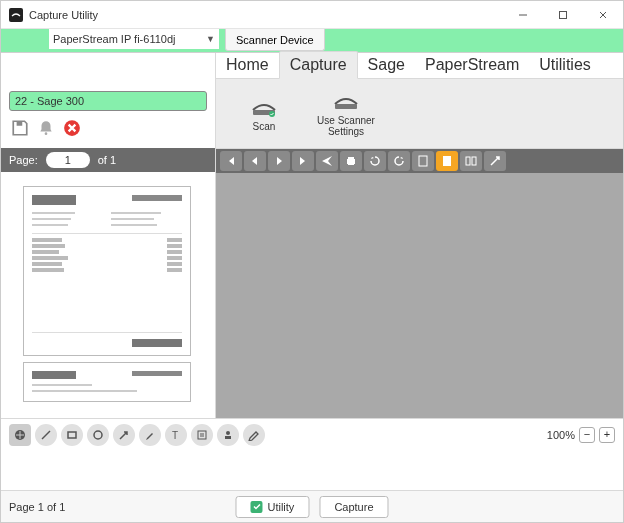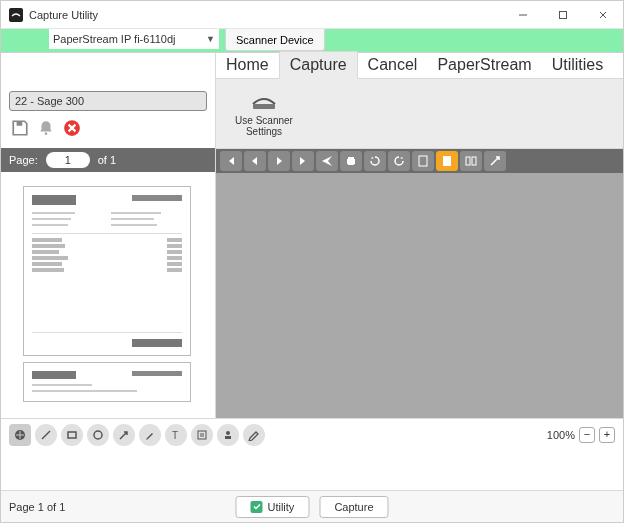--- a/index.html
+++ b/index.html
@@ -18,21 +18,21 @@
   .device-select { margin-left: 6px; height: 20px; width: 170px; border: none; background: #fff; font-size: 11px; display: flex; align-items: center; justify-content: space-between; padding: 0 4px; }
   .device-select .chev { font-size: 9px; color: #555; }
   .sel-dev-btn { margin-left: 6px; height: 22px; padding: 0 10px; border: 1px solid #d4d4d4; border-top:none; background: #f7f7f7; font-size: 11px; border-radius: 0 0 3px 3px; }
 
   
   .maincols { flex: 1; display: flex; min-height: 0; }
 
   .leftpane { width: 215px; border-right: 1px solid #d9d9d9; display: flex; flex-direction: column; }
   .left-top { height: 95px; display: flex; flex-direction: column; }
   .left-top-gap { height: 38px; }
-  .search-box { margin: 0 8px; height: 20px; border: 1px solid #888; border-radius: 3px; padding: 0 5px; display: flex; align-items: center; font-size: 11px; color: #333; background:#e5e5e5;text-align:right; }
+  .search-box { margin: 0 8px; height: 20px; border: 1px solid #888; border-radius: 3px; padding: 0 5px; display: flex; align-items: center; font-size: 11px; color: #333; background:#86efac;text-align:right; }
   .left-icons { display: flex; gap: 8px; align-items: center; padding: 8px 10px; }
   .licon { width: 18px; height: 18px; display:flex; align-items:center; justify-content:center; color: #888; }
   .licon.red { color: #e53935; }
 
   .page-bar { height: 24px; background: #6b6b6b; display: flex; align-items: center; color: #fff; font-size: 11px; padding-left: 8px; }
   .page-bar .pglabel { margin-right: 8px; }
   .page-bar .pgnum { width: 44px; height: 16px; background: #fff; color: #333; border-radius: 8px; text-align: center; line-height: 16px; }
   .page-bar .pgof { margin-left: 8px; }
 
   .thumbs { flex: 1; background: #fff; display: flex; flex-direction: column; gap: 6px; padding: 14px 22px; overflow:hidden;}
@@ -219,26 +219,37 @@
            <div class="tline" style="width:40%;margin-top:3px;"></div>
            <div class="tline" style="width:70%"></div>
         </div>
       </div>
     </div>
 
     <div class="rightpane">
       <div class="tabs">
         <div class="tab">Home</div>
         <div class="tab active">Capture</div>
-        <div class="tab">Cancel</div>
+        <div class="tab">Sage</div>
         <div class="tab">PaperStream</div>
         <div class="tab">Utilities</div>
       </div>
 
       <div class="ribbon">
+        <div class="rib-item">
+          <div class="ricon">
+            <svg viewBox="0 0 28 22">
+                <path d="M3 14 Q14 4 25 14" stroke="#555" stroke-width="2" fill="none"></path>
+                <rect x="3" y="14" width="22" height="5" rx="1" fill="#777"></rect>
+                <circle cx="22" cy="18" r="3" fill="#3bb273"></circle>
+                <path d="M20.5 18l1 1 2-2" stroke="#fff" stroke-width="1" fill="none"></path>
+              </svg>
+          </div>
+          <div class="rtext">Scan</div>
+        </div>
         <div class="rib-item">
           <div class="ricon">
             <svg viewBox="0 0 28 22">
                 <path d="M3 14 Q14 4 25 14" stroke="#555" stroke-width="2" fill="none"></path>
                 <rect x="3" y="14" width="22" height="5" rx="1" fill="#777"></rect>
               </svg>
           </div>
           <div class="rtext">Use Scanner
 Settings</div>
         </div>

